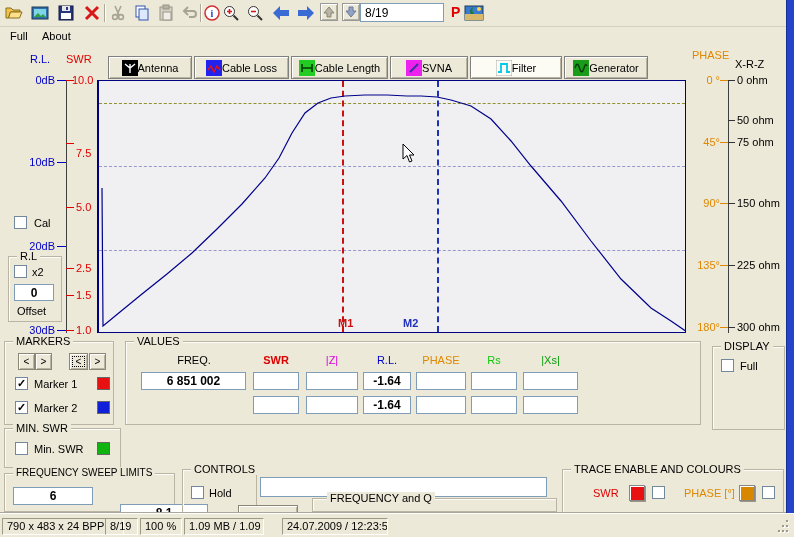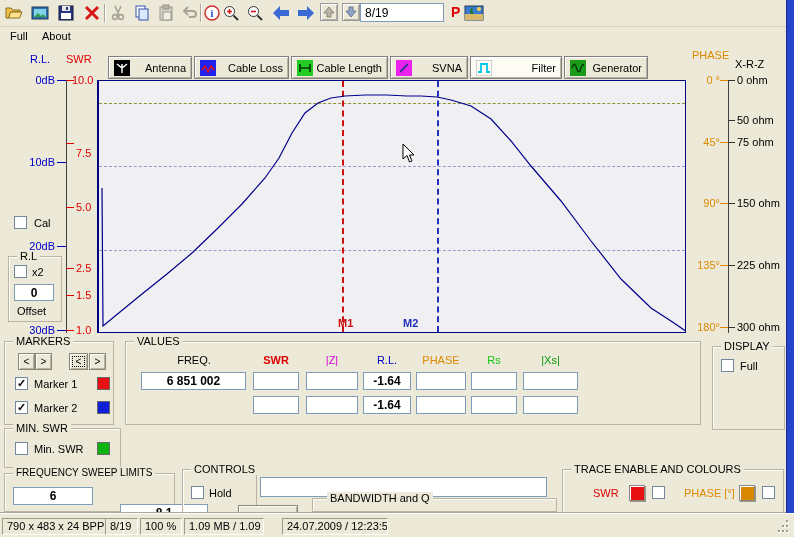--- a/index.html
+++ b/index.html
@@ -16,21 +16,21 @@
   .page-input{position:absolute;left:360px;top:3px;width:84px;height:19px;border:1px solid #7f9db9;
               background:#fff;font:12px "Liberation Sans",sans-serif;padding-left:4px}
   .p-label{position:absolute;left:451px;top:4px;color:#e00000;font-weight:bold;font-size:14px}
   .updn{background:#ece9d8;border:1px solid #999;box-shadow:inset 1px 1px 0 #fff,inset -1px -1px 0 #b4b0a0}
 
   
   .menubar{position:absolute;left:0;top:28px;width:786px;height:17px}
   .menu-item{position:absolute;top:1px;padding:1px 4px;cursor:default}
 
   
-  .tab{position:absolute;top:56px;height:23px;display:flex;align-items:center;justify-content:space-between;
+  .tab{position:absolute;top:56px;height:23px;display:flex;align-items:center;justify-content:center;
        padding:0 5px;background:#ece9d8;border:1px solid #808080;
        box-shadow:inset 1px 1px 0 #fff,inset -1px -1px 0 #b8b4a4;cursor:default}
   .tab.active{background:#fcfcf5}
   .tabicon{width:16px;height:16px;flex:0 0 16px}
 
   
   .plot{position:absolute;left:97px;top:80px;width:589px;height:253px;background:#f0f0f2;
         border:1px solid #000080;border-left-width:2px}
   .hgrid{position:absolute;left:0;right:0;height:0;border-top:1px dashed}
   .vmark{position:absolute;top:0;bottom:0;width:0;border-left:2px dashed}
@@ -366,21 +366,21 @@
 
   <div class="grp" style="left:182px;top:469px;width:75px;height:44px">
     <span class="legend">CONTROLS</span>
     <span class="cb" style="left:8px;top:16px"></span>
     <span class="axlab" style="left:26px;top:17px">Hold</span>
   </div>
 
   <input class="field plain" style="left: 260px; top: 477px; width: 287px; height: 20px;" value="">
   <div class="abs navbtn" style="left:238px;top:505px;width:60px;height:9px"></div>
   <div class="grp" style="left:312px;top:498px;width:245px;height:14px">
-    <span class="legend" style="left:14px">BANDWIDTH and Q</span>
+    <span class="legend" style="left:14px">FREQUENCY and Q</span>
   </div>
 
   <div class="grp" style="left:562px;top:469px;width:222px;height:44px">
     <span class="legend">TRACE ENABLE AND COLOURS</span>
     <span class="axlab" style="left:30px;top:17px;color:#e00000">SWR</span>
     <span class="swatch btn" style="left: 66px; top: 15px; width: 16px; height: 16px; background-color: rgb(232, 16, 16);"></span>
     <span class="cb" style="left:89px;top:16px"></span>
     <span class="axlab" style="left:121px;top:17px;color:#e08800">PHASE [°]</span>
     <span class="swatch btn" style="left: 176px; top: 15px; width: 16px; height: 16px; background-color: rgb(216, 136, 0);"></span>
     <span class="cb" style="left:199px;top:16px"></span>

